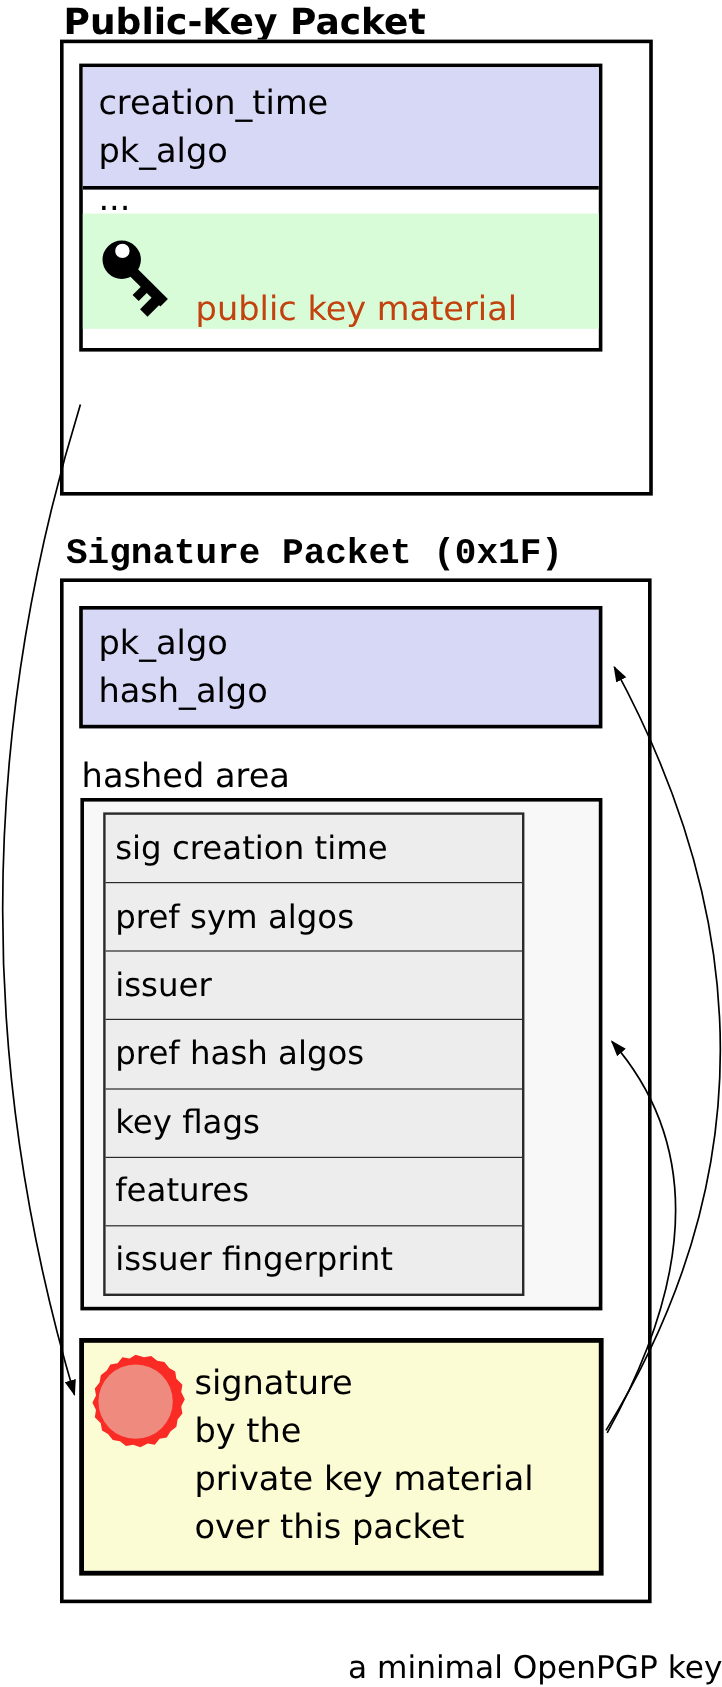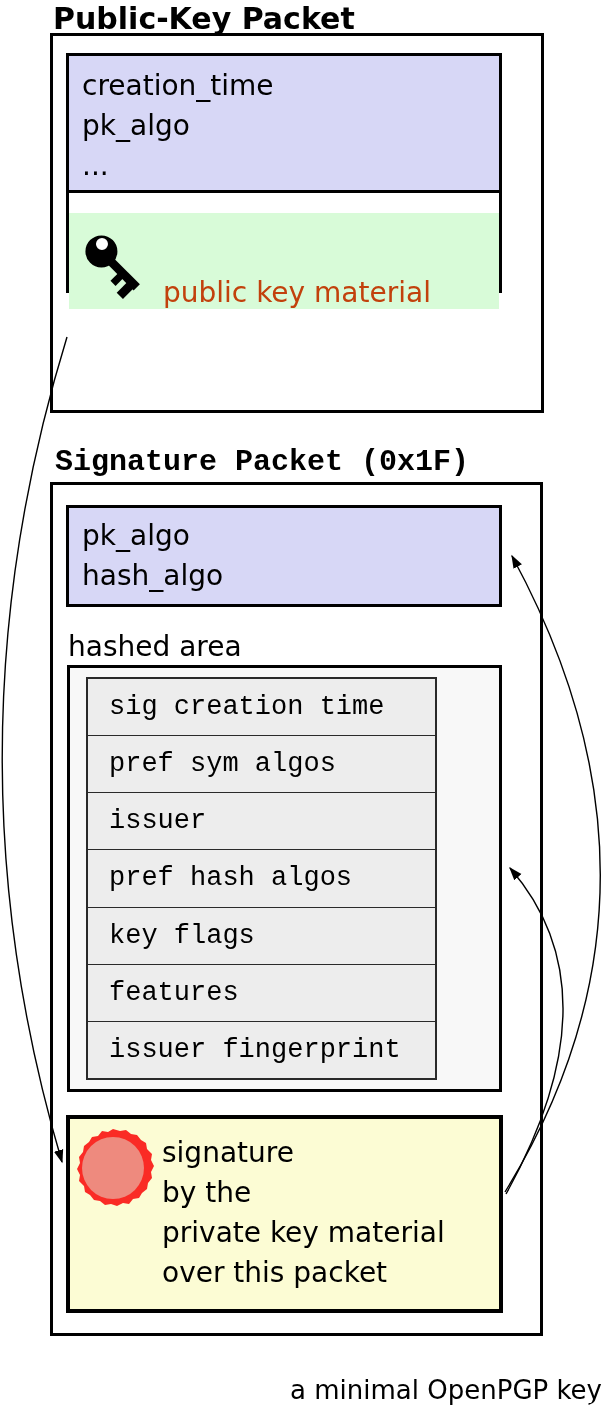--- a/index.html
+++ b/index.html
@@ -48,21 +48,21 @@
     position:absolute;box-sizing:border-box;
     border:3px solid #000;background:#f8f8f8;
   }
   .subpacket-table{
     position:absolute;box-sizing:border-box;
     border:2px solid #2a2a2a;background:#ededed;
     display:flex;flex-direction:column;
   }
   .subpacket-row{
     flex:1;display:flex;align-items:center;
-    padding-left:21px;font-size:27px;white-space:nowrap;font-family:Liberation Mono, monospace;
+    padding-left:8px;font-size:27px;white-space:nowrap;
   }
   .subpacket-row:not(:last-child){border-bottom:1px solid #2a2a2a;}
   .sig-box{
     position:absolute;box-sizing:border-box;
     border:4px solid #000;background:#fcfcd4;
   }
   .sig-text{
     position:absolute;left:92px;top:14px;
     font-size:28px;line-height:40px;white-space:nowrap;
   }
@@ -77,21 +77,21 @@
 </head>
 <body>
 
 <div class="canvas">
 
   <div class="pkt-title" style="left:53px;top:1px;">Public-Key Packet</div>
 
   <div class="outer-box" style="left:50px;top:33px;width:494px;height:380px;"></div>
 
   <div class="fields-box" style="left:66px;top:53px;width:436px;height:240px;">
-    <div class="cell-purple" style="height:137px;border-bottom:3px solid #000;">
+    <div class="cell-purple" style="height:102px;border-bottom:3px solid #000;">
       <div class="field-line">creation_time</div>
       <div class="field-line">pk_algo</div>
       <div class="field-line">...</div>
     </div>
     <div class="cell-green" style="height:96px;">
       <svg class="key-svg" width="80" height="88" viewBox="0 0 100 100" aria-hidden="true">
         <g transform="rotate(45 50 50)" fill="#000">
           <circle cx="26" cy="50" r="20"></circle>
           <circle cx="20" cy="43" r="7.5" fill="#fff"></circle>
           <rect x="42" y="45" width="47" height="11"></rect>

